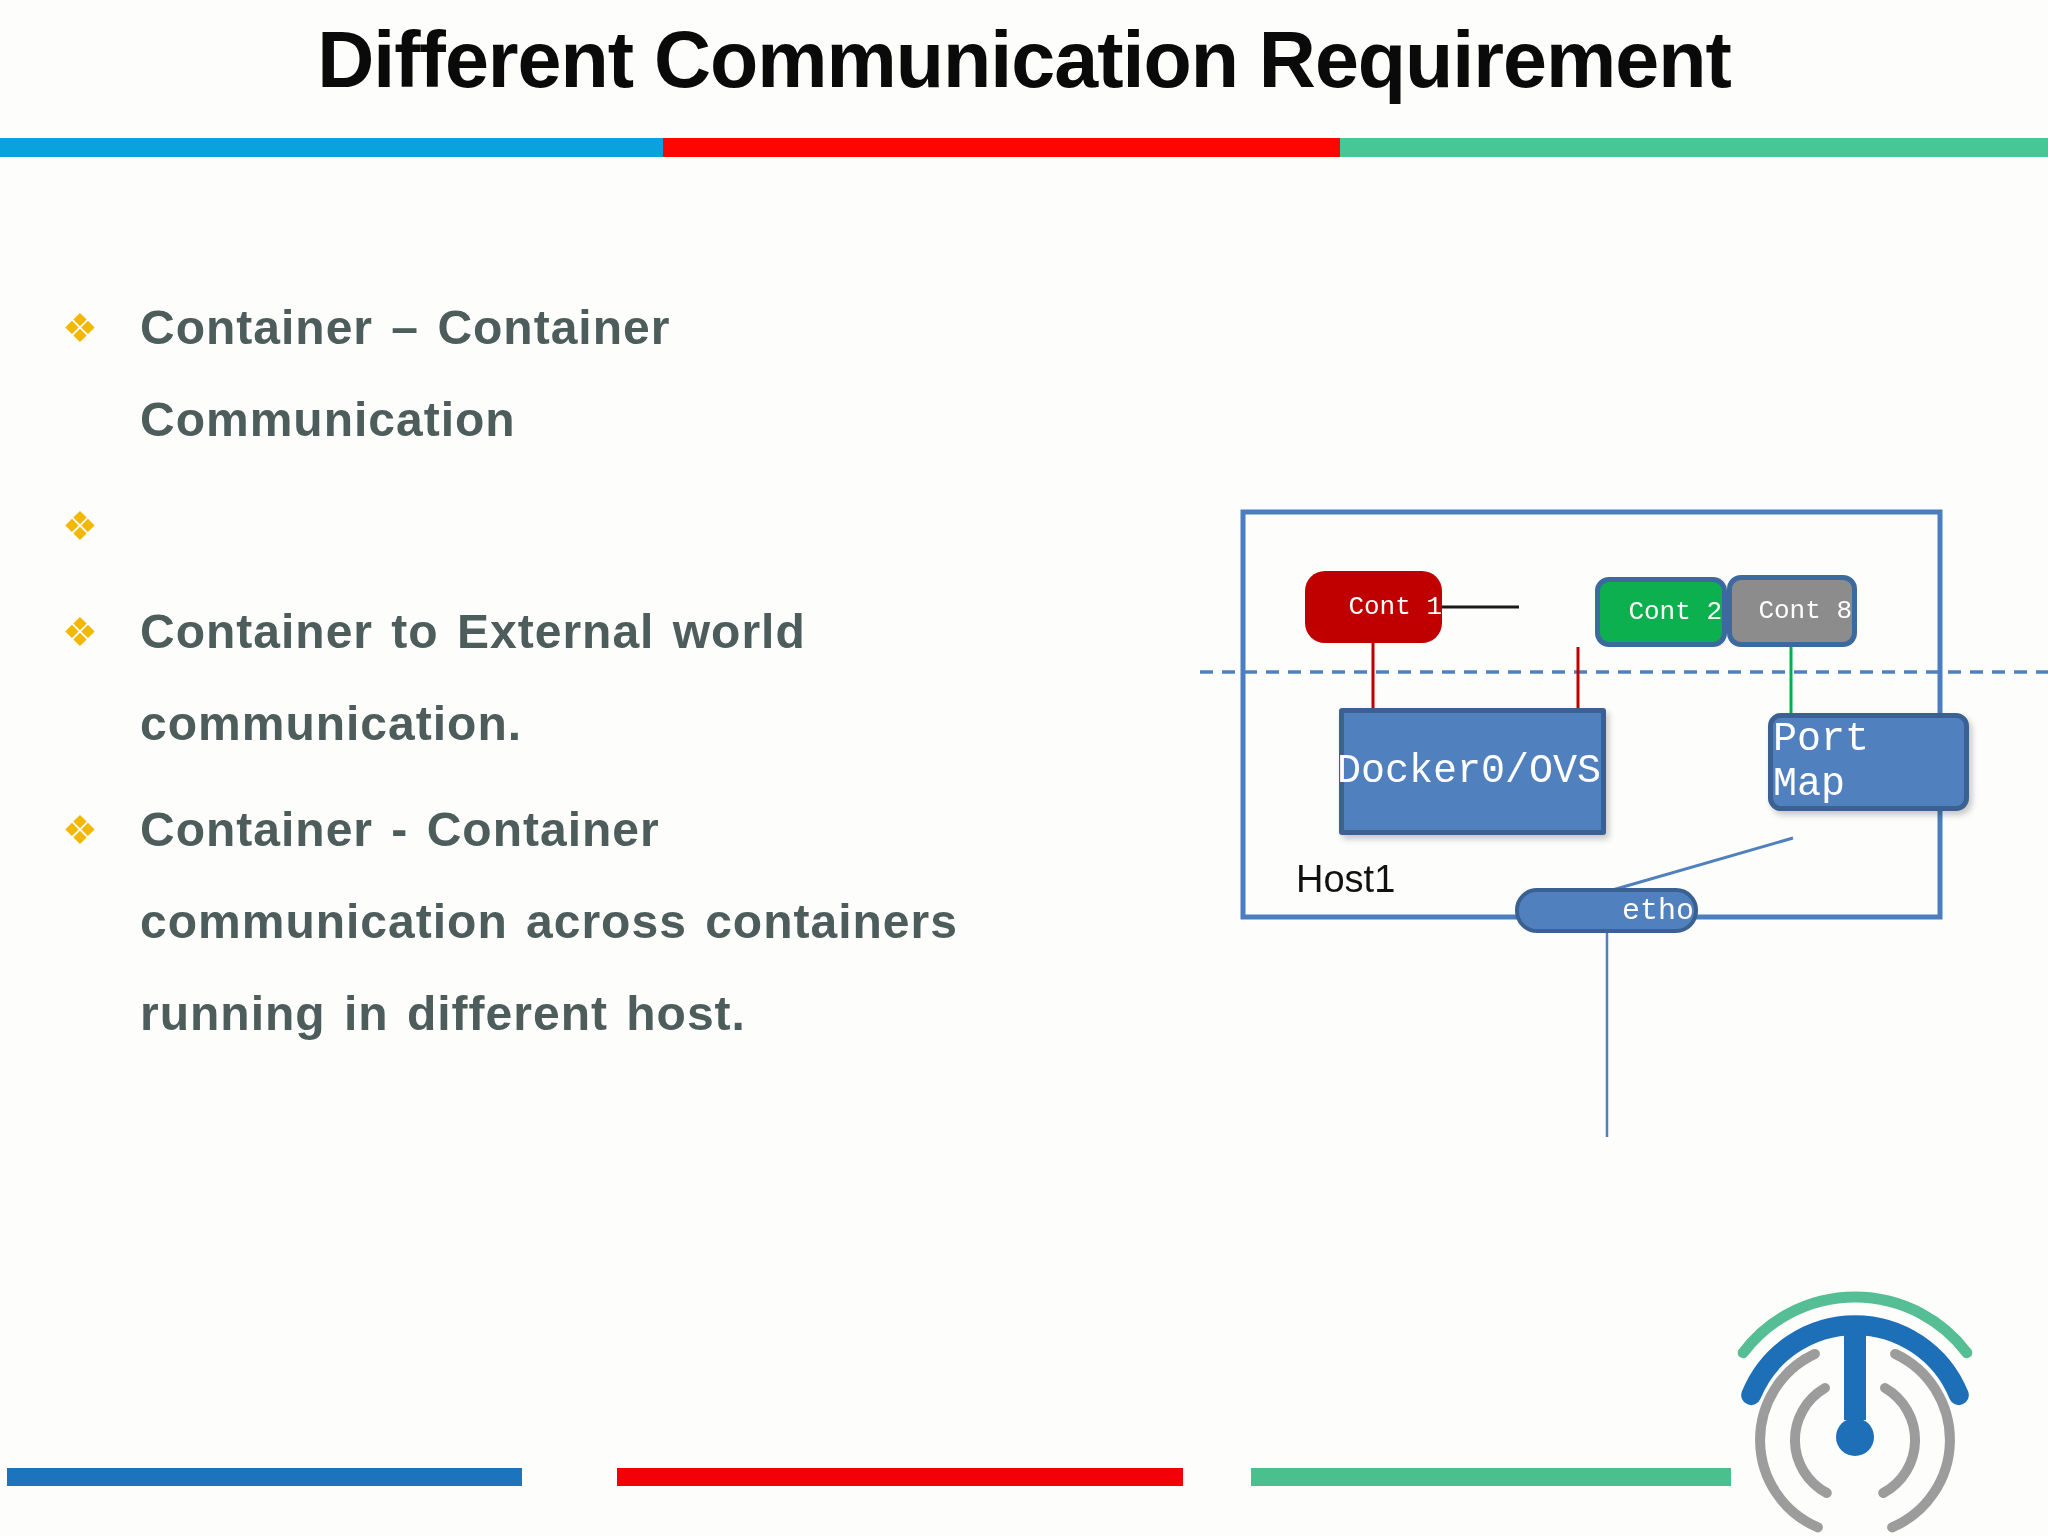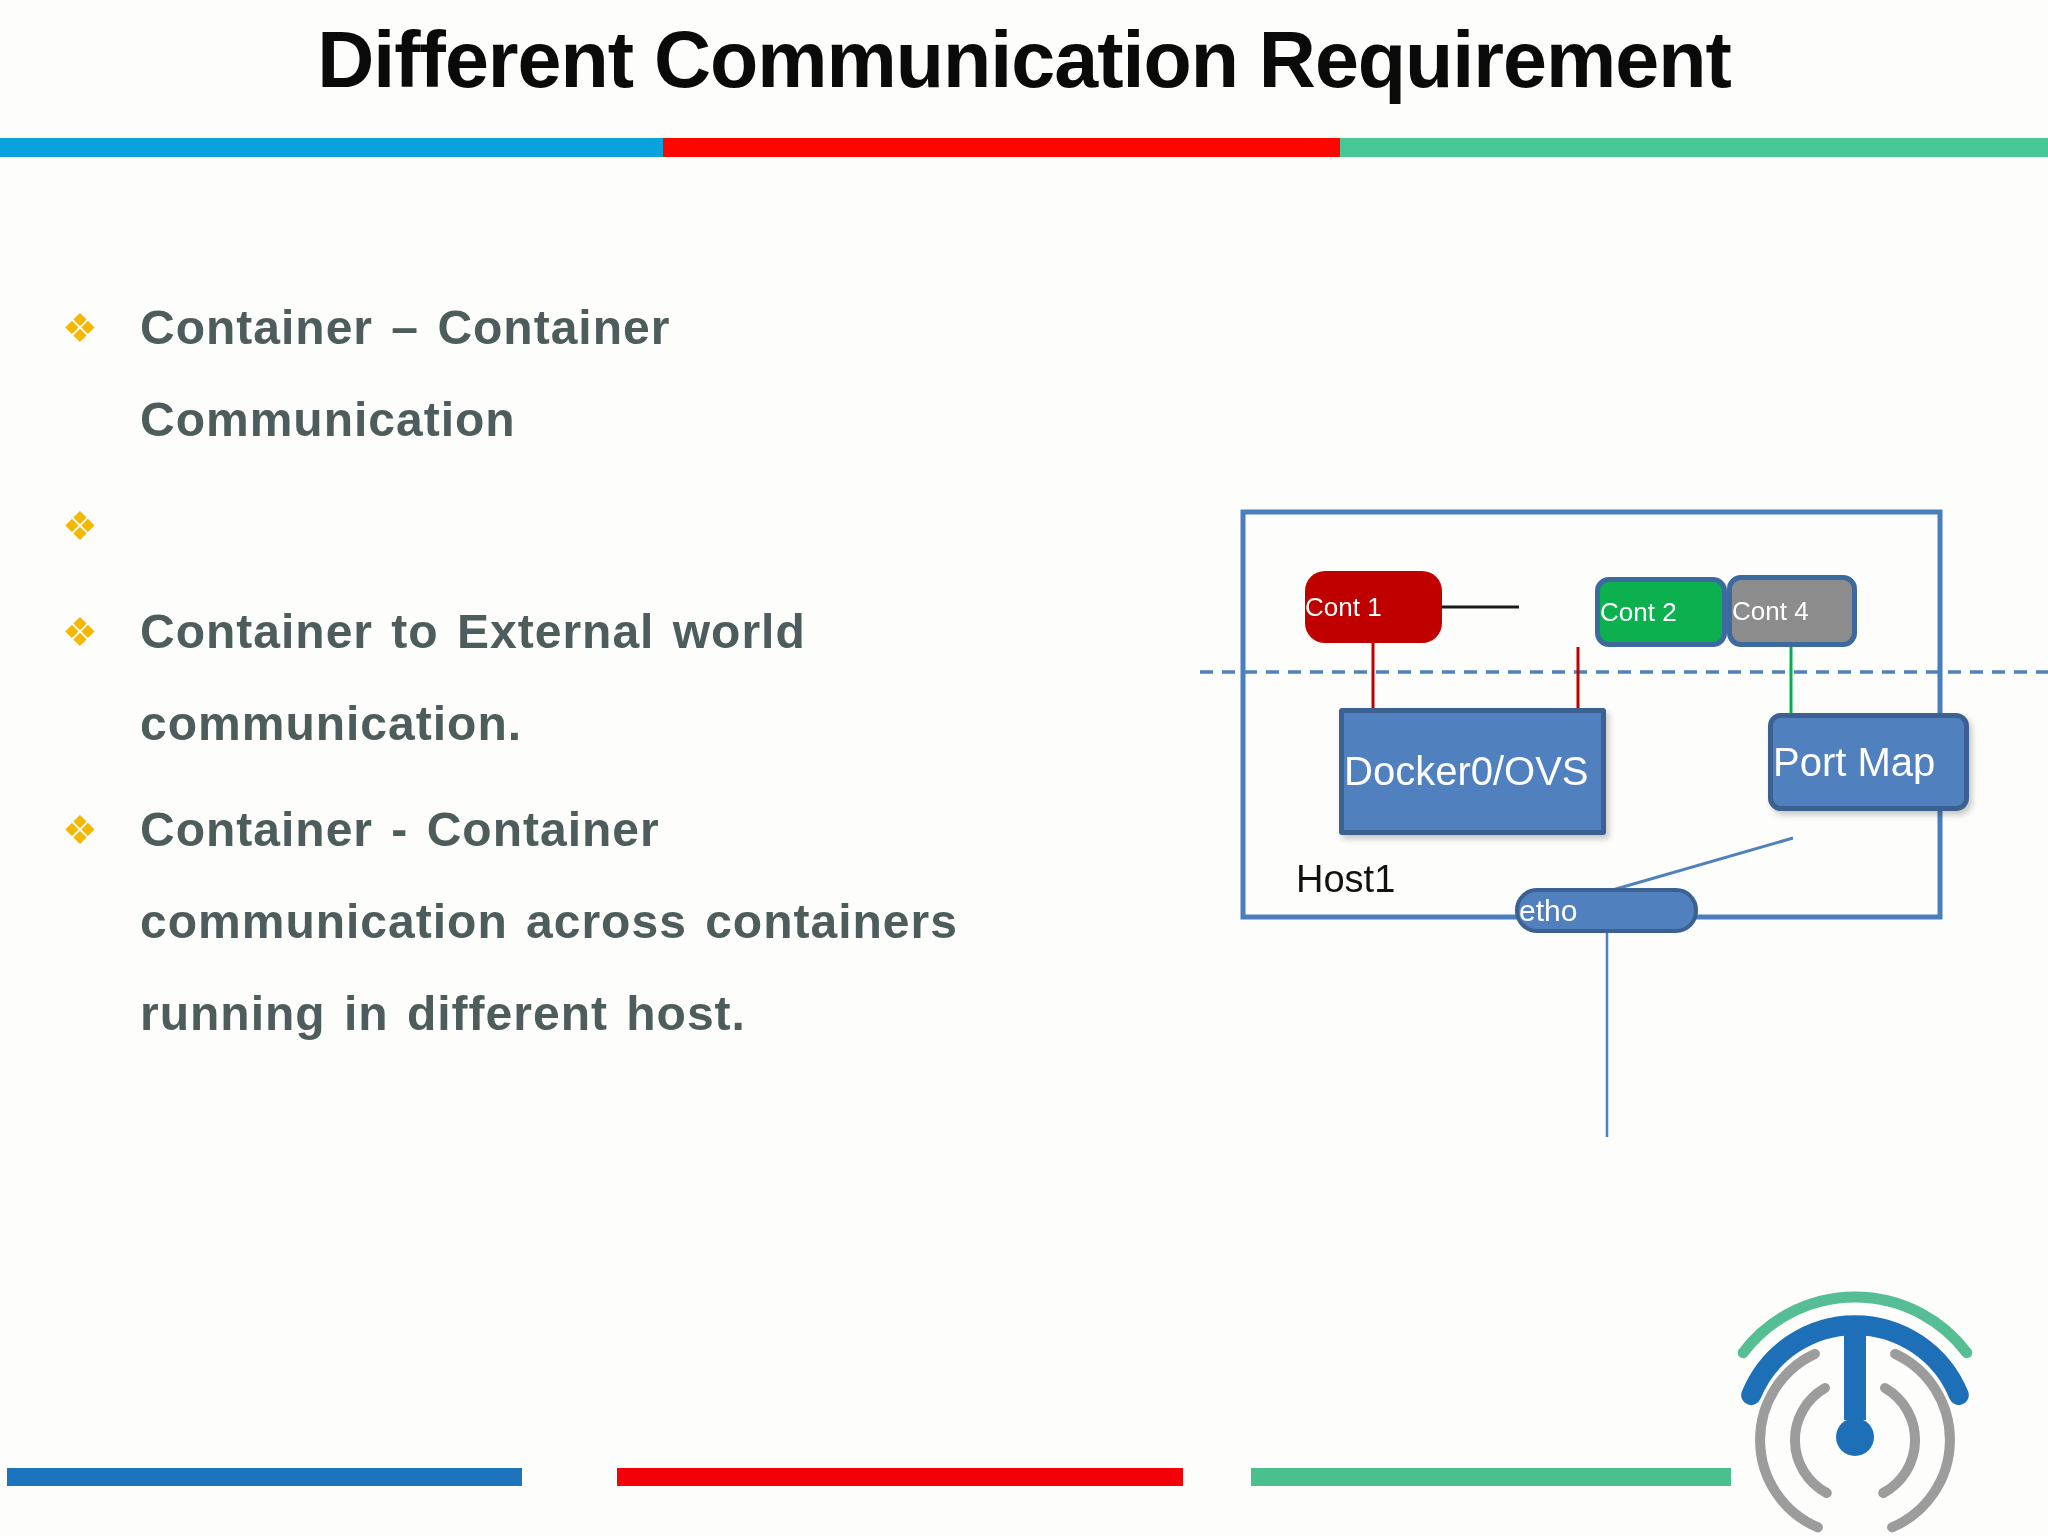--- a/index.html
+++ b/index.html
@@ -39,22 +39,23 @@
   .bullet-text {
     font-size:48px; font-weight:bold; color:#4D5D5C;
     line-height:92px; letter-spacing:1px; word-spacing:4px;
   }
 
   
   .diagram-lines { position:absolute; left:0; top:0; width:2048px; height:1536px; }
 
   .node {
     position:absolute; box-sizing:border-box;
-    display:flex; align-items:center; justify-content:flex-start;
+    display:flex; align-items:center; justify-content:flex-end;
     color:#ffffff;
+    font-family:Liberation Mono, monospace;
   }
   .cont1 {
     left:1305px; top:571px; width:137px; height:72px;
     background:#C00000; border-radius:20px; font-size:26px;
   }
   .cont2 {
     left:1595px; top:577px; width:132px; height:70px;
     background:#0CB04E; border:5px solid #3D6A9E; border-radius:14px; font-size:26px;
   }
   .cont3 {
@@ -138,21 +139,21 @@
   <line x1="1607" y1="932" x2="1607" y2="1137" stroke="#4F81BD" stroke-width="2.5"></line>
 </svg>
 
 <div class="node cont1">
   <span>Cont 1</span>
 </div>
 <div class="node cont2">
   <span>Cont 2</span>
 </div>
 <div class="node cont3">
-  <span>Cont 4</span>
+  <span>Cont 8</span>
 </div>
 <div class="node bridge">
   <span>Docker0/OVS</span>
 </div>
 <div class="node portmap">
   <span>Port Map</span>
 </div>
 <div class="node etho">
   <span>etho</span>
 </div>

